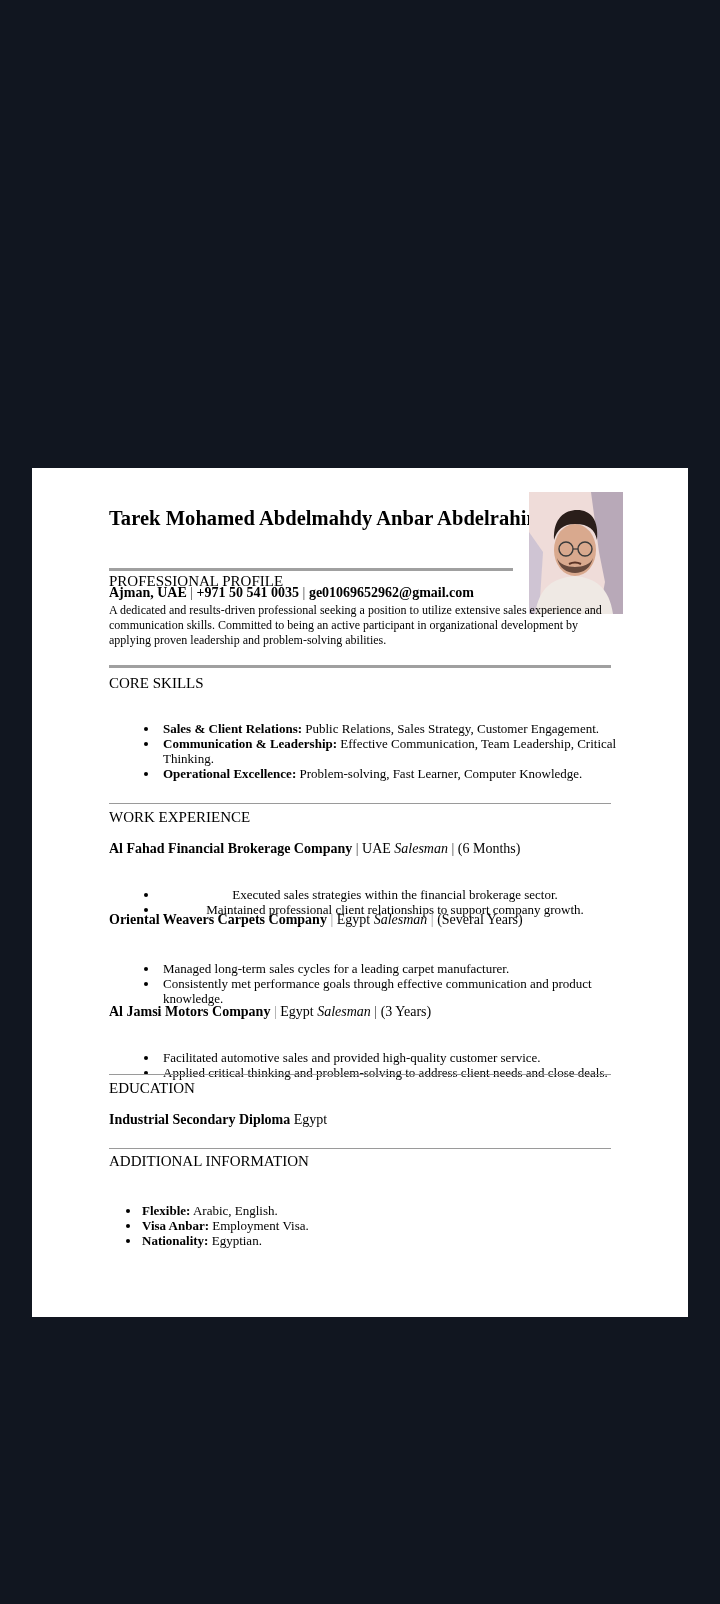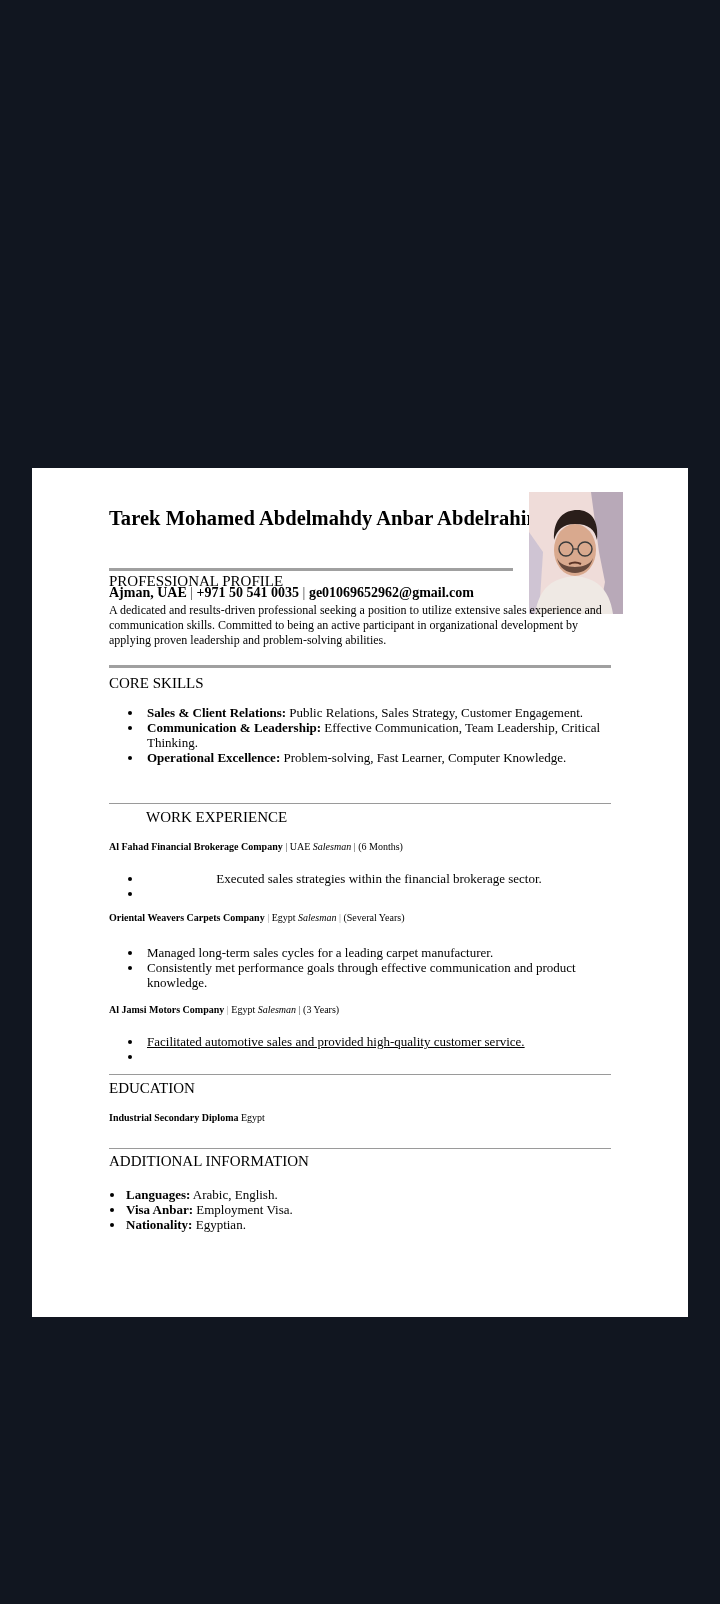--- a/index.html
+++ b/index.html
@@ -63,21 +63,21 @@
     }
     .para {
       position: absolute;
       left: 77px;
       width: 505px;
       font-size: 12px;
       line-height: 15px;
     }
     ul.blist {
       position: absolute;
-      margin: 0;
+      margin: 16px;
       padding: 0;
       list-style: none;
       font-size: 13px;
       line-height: 15px;
     }
     ul.blist li {
       position: relative;
       padding-left: 38px;
     }
     ul.blist li .dot {
@@ -87,21 +87,21 @@
       width: 4px;
       height: 4px;
       border-radius: 50%;
       background: #000;
     }
     ul.blist.outer li { padding-left: 17px; }
     ul.blist.outer li .dot { left: 1px; }
     .job {
       position: absolute;
       left: 77px;
-      font-size: 10px;
+      font-size: 14px;
       white-space: nowrap;
       font-family: Liberation Serif, serif;
     }
     .sep { color: #444; }
     .sep.light { color: #999; }
     b { font-weight: bold; }
     i { font-style: italic; }
   </style>
 </head>
 <body>
@@ -135,52 +135,52 @@
 
   <div class="rule thick" style="top:197px;width:502px;"></div>
   <div class="h2" style="top:207px;">CORE SKILLS</div>
   <ul class="blist" style="left:77px;top:237px;width:502px;">
     <li><span class="dot"></span><b>Sales &amp; Client Relations:</b><span> Public Relations, Sales Strategy, Customer Engagement.</span></li>
     <li><span class="dot"></span><b>Communication &amp; Leadership:</b><span> Effective Communication, Team Leadership, Critical Thinking.</span></li>
     <li><span class="dot"></span><b>Operational Excellence:</b><span> Problem-solving, Fast Learner, Computer Knowledge.</span></li>
   </ul>
 
   <div class="rule" style="top:335px;width:502px;"></div>
-  <div class="h2" style="top:341px;margin-left:37px;">WORK EXPERIENCE</div>
+  <div class="h2" style="top:341px;">WORK EXPERIENCE</div>
 
   <div class="job" style="top:373px;">
     <b>Al Fahad Financial Brokerage Company</b><span class="sep"> | </span><span>UAE </span><i>Salesman</i><span class="sep"> | </span><span>(6 Months)</span>
   </div>
   <ul class="blist" style="left:77px;top:403px;width:502px;text-align:center;">
     <li><span class="dot"></span><span>Executed sales strategies within the financial brokerage sector.</span></li>
-    <li><span class="dot"></span></li>
+    <li><span class="dot"></span><span>Maintained professional client relationships to support company growth.</span></li>
   </ul>
 
   <div class="job" style="top:444px;">
     <b>Oriental Weavers Carpets Company</b><span class="sep light"> | </span><span>Egypt </span><i>Salesman</i><span class="sep light"> | </span><span>(Several Years)</span>
   </div>
   <ul class="blist" style="left:77px;top:477px;width:470px;">
     <li><span class="dot"></span><span>Managed long-term sales cycles for a leading carpet manufacturer.</span></li>
     <li><span class="dot"></span><span>Consistently met performance goals through effective communication and product knowledge.</span></li>
   </ul>
 
   <div class="job" style="top:536px;">
     <b>Al Jamsi Motors Company</b><span class="sep light"> | </span><span>Egypt </span><i>Salesman</i><span class="sep"> | </span><span>(3 Years)</span>
   </div>
-  <ul class="blist" style="left:77px;top:566px;width:520px;text-decoration:underline;">
+  <ul class="blist" style="left:77px;top:566px;width:520px;">
     <li><span class="dot"></span><span>Facilitated automotive sales and provided high-quality customer service.</span></li>
-    <li><span class="dot"></span></li>
+    <li><span class="dot"></span><span>Applied critical thinking and problem-solving to address client needs and close deals.</span></li>
   </ul>
 
   <div class="rule" style="top:606px;width:502px;"></div>
   <div class="h2" style="top:612px;">EDUCATION</div>
   <div class="job" style="top:644px;">
     <b>Industrial Secondary Diploma</b><span> Egypt</span>
   </div>
 
   <div class="rule" style="top:680px;width:502px;"></div>
   <div class="h2" style="top:685px;">ADDITIONAL INFORMATION</div>
   <ul class="blist outer" style="left:77px;top:719px;width:502px;">
-    <li><span class="dot"></span><b>Languages:</b><span> Arabic, English.</span></li>
+    <li><span class="dot"></span><b>Flexible:</b><span> Arabic, English.</span></li>
     <li><span class="dot"></span><b>Visa Anbar:</b><span> Employment Visa.</span></li>
     <li><span class="dot"></span><b>Nationality:</b><span> Egyptian.</span></li>
   </ul>
 </div>
 
 </body></html>

